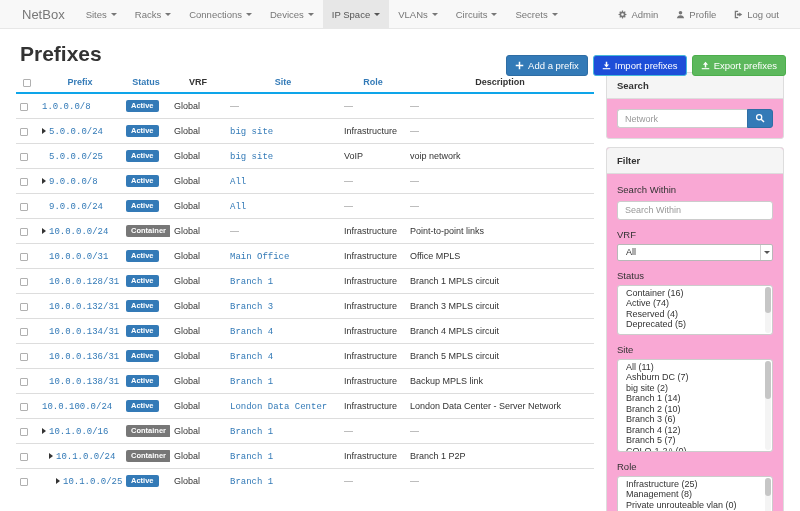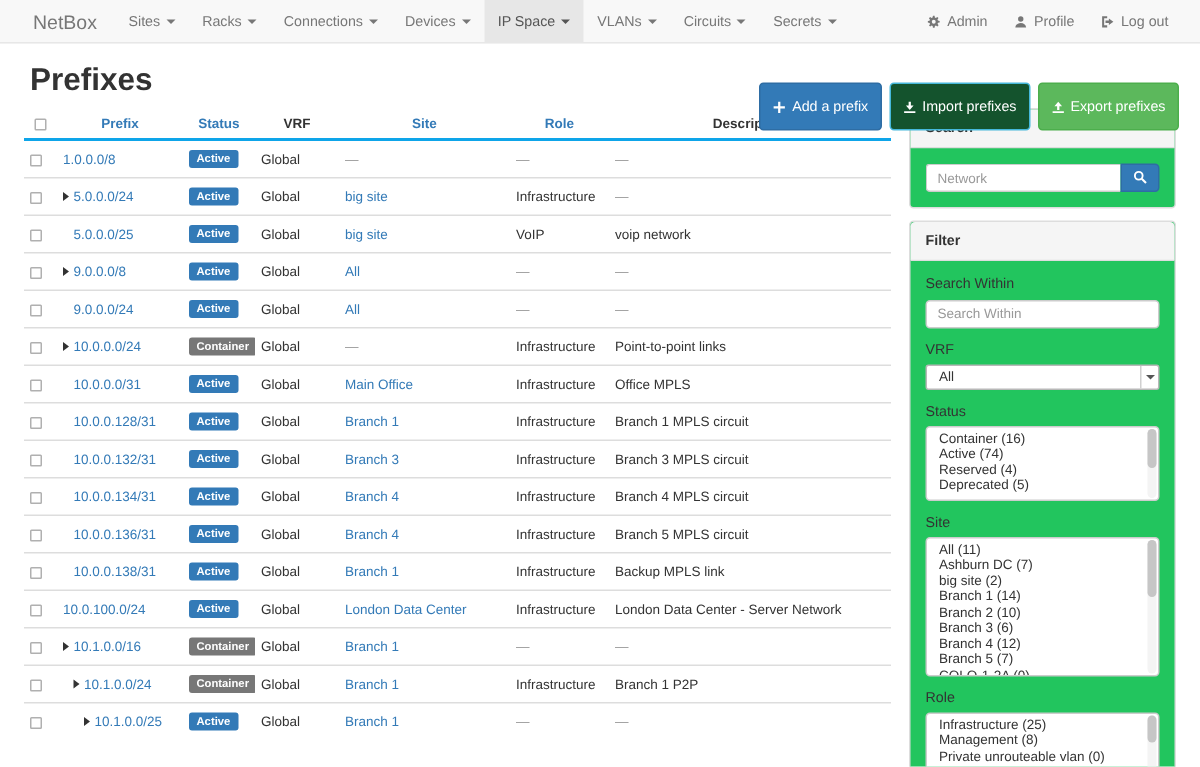--- a/index.html
+++ b/index.html
@@ -17,48 +17,48 @@
   .nav-item.active { background:#e7e7e7; color:#555; }
   .caret { width:0; height:0; border-left:3.5px solid transparent; border-right:3.5px solid transparent;
     border-top:3.5px solid currentColor; display:inline-block; }
   .nav-right { margin-left:auto; display:flex; align-items:stretch; }
   .nav-right .nav-item svg { flex:none; }
 
   
   .page { position:relative; padding:0 16px; }
   .page-title { font-size:21px; font-weight:700; color:#333; margin:13px 0 6px 4px; }
   .page-buttons { position:absolute; top:13px; right:14px; display:flex; gap:5px; }
-  .btn { height:32px; border-radius:3px; color:#fff; font-size:9.5px; display:flex;
+  .btn { height:21px; border-radius:3px; color:#fff; font-size:9.5px; display:flex;
     align-items:center; gap:4px; padding:0 8px; border:1px solid transparent; cursor:pointer;
     font-family:inherit; }
 
   
   .content { display:flex; gap:12px; align-items:flex-start; margin-top:6px; }
   .main { flex:1; min-width:0; }
   .sidebar { width:178px; flex:none; }
 
   
   table { width:100%; border-collapse:collapse; font-size:9px; table-layout:fixed; }
   th { text-align:center; font-weight:bold; font-size:9px; color:#333;
     padding:5px 4px; border-bottom:2px solid #0ea5e9; }
   th.sortable { color:var(--link); cursor:pointer; }
   td { padding:6px 4px; border-top:1px solid #ddd; color:#333; vertical-align:middle;
     white-space:nowrap; overflow:hidden; }
   tbody tr:first-child td { border-top:none; }
-  a.lnk { color:var(--link); text-decoration:none; cursor:pointer; }
+  a.lnk { color:var(--link); text-decoration:none; cursor:pointer;font-family:Liberation Mono, monospace; }
   .dash { color:#999; }
   .checkbox { display:inline-block; width:8px; height:8px; border:1px solid #b0b0b0;
     border-radius:1px; background:#fff; cursor:pointer; vertical-align:middle; }
   .tree-arrow { width:0; height:0; border-top:3px solid transparent; border-bottom:3px solid transparent;
     border-left:4px solid #333; display:inline-block; margin-right:3px; cursor:pointer; }
   .badge { display:inline-block; font-size:7.5px; font-weight:bold; color:#fff;
     padding:2px 5px 2.5px; border-radius:2px; line-height:1; }
 
   
-  .panel { border:1px solid #ddd; border-radius:3px; margin-bottom:8px; background:#22c55e; }
+  .panel { border:1px solid #ddd; border-radius:3px; margin-bottom:8px; background:#f9a8d4; }
   .panel-heading { background:#f5f5f5; border-bottom:1px solid #ddd; border-radius:3px 3px 0 0;
     padding:7px 10px; font-size:9.5px; font-weight:bold; color:#333; }
   .panel-body { padding:10px; }
   .input-group { display:flex; }
   .input-group input { flex:1; min-width:0; height:19px; border:1px solid #ccc;
     border-right:none; border-radius:3px 0 0 3px; padding:0 7px; font-size:9px;
     font-family:inherit; color:#555; outline:none; }
   .input-group input::placeholder { color:#999; }
   .btn-search { width:26px; height:19px; background:#337ab7; border:1px solid #2e6da4;
     border-radius:0 3px 3px 0; display:flex; align-items:center; justify-content:center;
@@ -158,21 +158,21 @@
   <h1 class="page-title">Prefixes</h1>
   <div class="page-buttons" id="page-buttons">
       <button class="btn" style="background: rgb(51, 122, 183); border-color: rgb(46, 109, 164);">
         <span style="display:flex">
           <svg width="9" height="9" viewBox="0 0 12 12" fill="#fff">
             <path d="M5 1h2v4h4v2H7v4H5V7H1V5h4z"></path>
           </svg>
         </span>
         <span>Add a prefix</span>
       </button>
-      <button class="btn" style="background: #14532d; border-color: rgb(70, 184, 218);">
+      <button class="btn" style="background: #1d4ed8; border-color: rgb(70, 184, 218);">
         <span style="display:flex">
           <svg width="9" height="9" viewBox="0 0 12 12" fill="#fff">
             <path d="M5 1h2v3.5h2.4L6 8.5 2.6 4.5H5z"></path>
             <path d="M1 9.5h10V11H1z"></path>
           </svg>
         </span>
         <span>Import prefixes</span>
       </button>
       <button class="btn" style="background: rgb(92, 184, 92); border-color: rgb(76, 174, 76);">
         <span style="display:flex">

